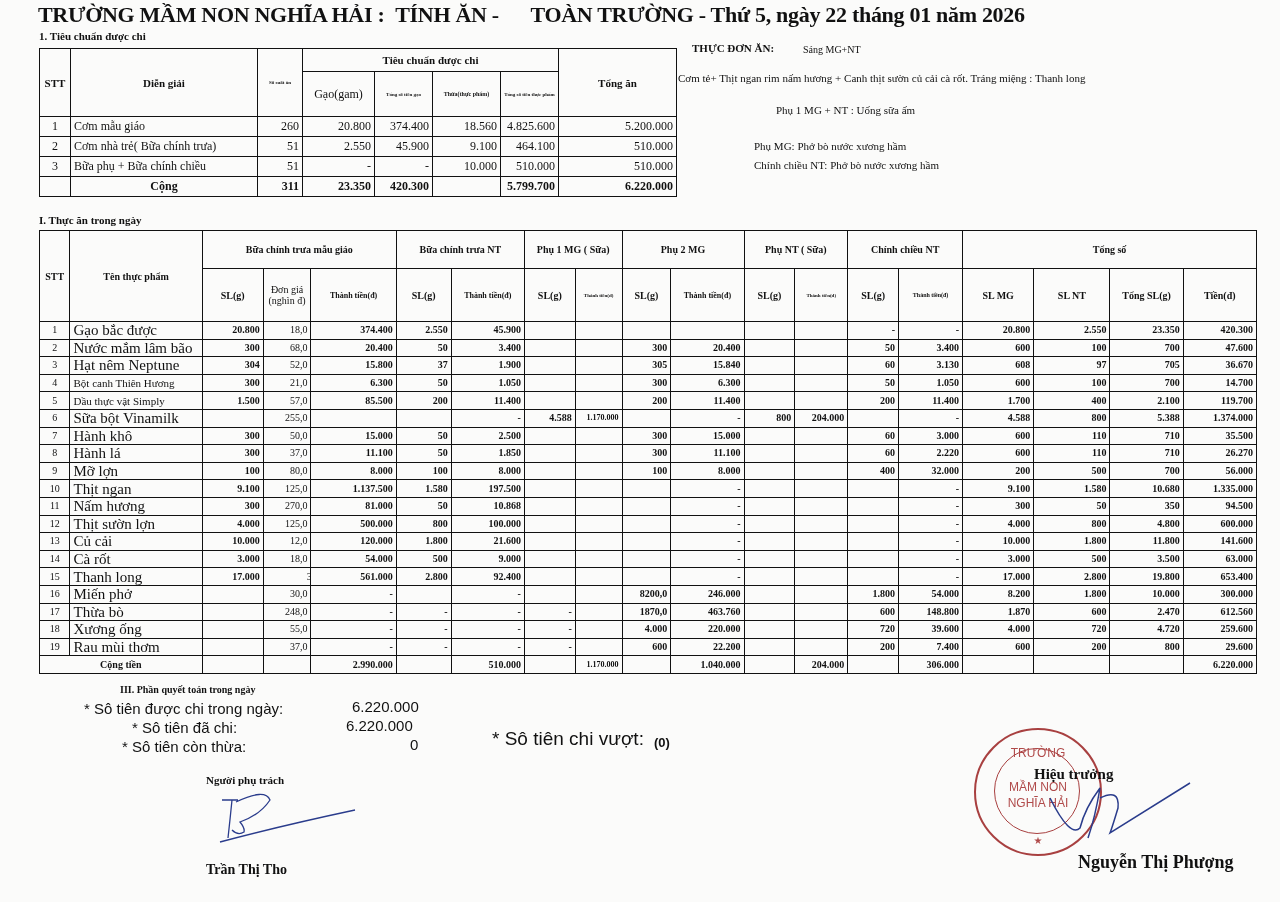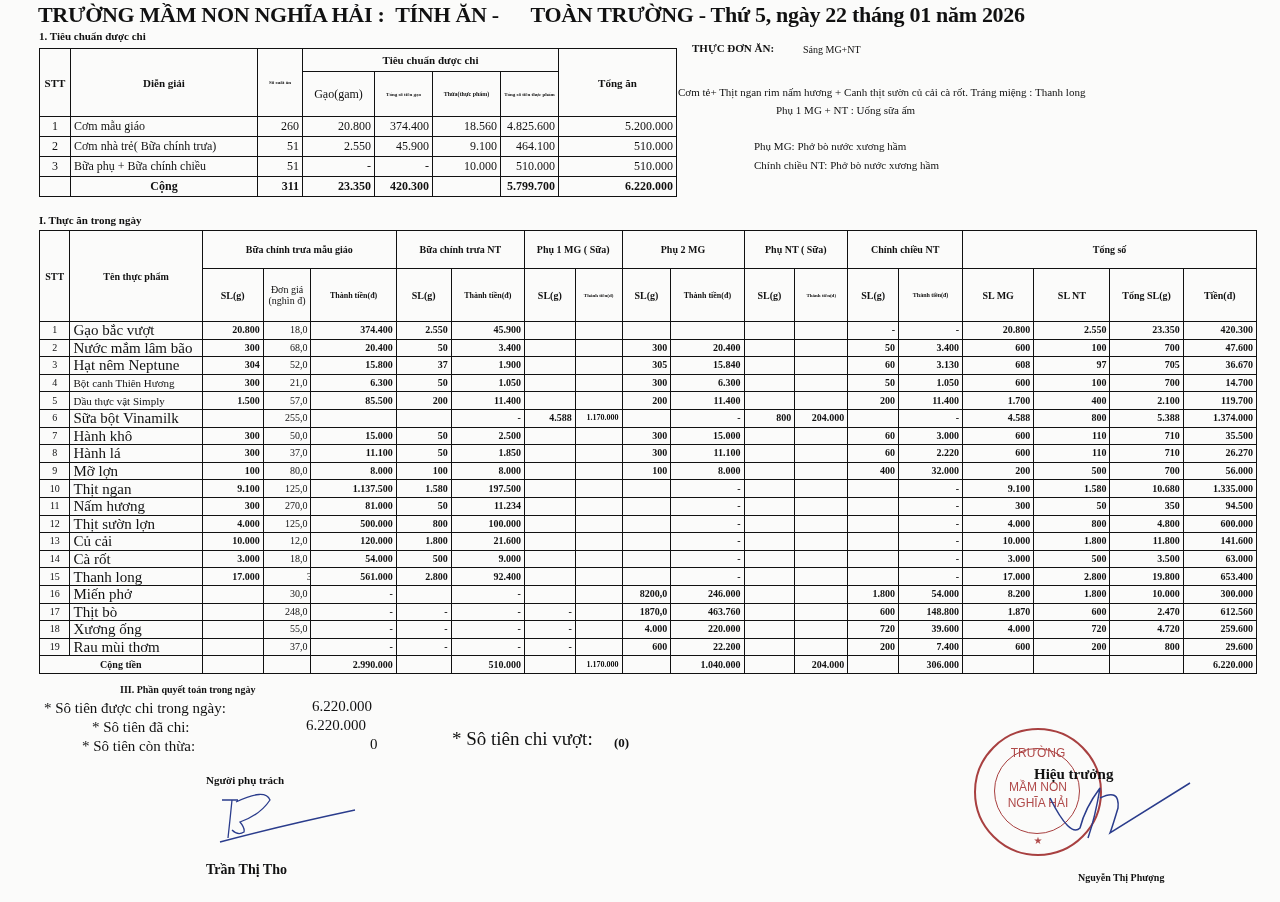--- a/index.html
+++ b/index.html
@@ -20,21 +20,21 @@
   .r { text-align:right; }
   .c { text-align:center; }
   .b { font-weight:bold; }
   .tiny { font-size:5px !important; }
   .t2 td { font-size:10px; font-weight:bold; height:16.6px; line-height:14px; text-align:right; }
   .t2 td.name { font-size:15px; font-weight:normal; text-align:left; padding-left:3px; }
   .t2 td.name.sm { font-size:11px; }
   .t2 td.stt { font-weight:normal; font-size:10px; text-align:center; }
   .t2 th { font-size:10px; }
   .menu { font-size:11px; white-space:nowrap; }
-  .sum { font-family:Liberation Serif, serif; font-size:15px; white-space:nowrap; }
+  .sum { font-family:Liberation Sans, sans-serif; font-size:15px; white-space:nowrap;margin-left:40px; }
   .sig { font-size:13px; font-weight:bold; white-space:nowrap; }
   .stamp { left:974px; top:728px; width:124px; height:124px; border:2.5px solid #a84040; border-radius:50%; }
   .stamp-inner { position:absolute; left:18px; top:18px; width:84px; height:84px; border:1.5px solid #a84040; border-radius:50%; }
   .stamp-text { position:absolute; left:0; width:124px; text-align:center; color:#b04a4a; font-family:"Liberation Sans", sans-serif; font-size:12px; line-height:14px; }
 </style>
 </head>
 <body>
 
 <div class="abs title">
   <span style="width:352px;">TRƯỜNG MẦM NON NGHĨA HẢI  :</span>
@@ -107,21 +107,21 @@
     <td class="r b">420.300</td>
     <td class="r b"></td>
     <td class="r b">5.799.700</td>
     <td class="r b">6.220.000</td>
   </tr>
 </tbody>
   </table>
 
 <div class="abs menu b" style="left:692px;top:42px;font-size:11px;">THỰC ĐƠN ĂN:</div>
 <div class="abs menu" style="left:803px;top:44px;font-size:10px;">Sáng MG+NT</div>
-<div class="abs menu" style="left:678px;top:72px;margin-top:14px;">Cơm tẻ+ Thịt ngan rim nấm hương + Canh thịt sườn củ cải cà rốt. Tráng miệng : Thanh long</div>
+<div class="abs menu" style="left:678px;top:72px;">Cơm tẻ+ Thịt ngan rim nấm hương + Canh thịt sườn củ cải cà rốt. Tráng miệng : Thanh long</div>
 <div class="abs menu" style="left:776px;top:104px;">Phụ 1 MG + NT : Uống sữa ấm</div>
 <div class="abs menu" style="left:754px;top:140px;">Phụ MG: Phở bò nước xương hầm</div>
 <div class="abs menu" style="left:754px;top:159px;">Chính chiều NT:  Phở bò nước xương hầm</div>
 
 <div class="abs sec" style="left:39px;top:214px;">I. Thực ăn trong ngày</div>
 
 <table class="t2" style="left:39px;top:230px;width:1218px;">
   <colgroup>
     <col style="width:30px">
       <col style="width:130px">
@@ -171,21 +171,21 @@
     <th style="font-size:6px">Thành tiền(đ)</th>
     <th>SL MG</th>
     <th>SL NT</th>
     <th>Tổng SL(g)</th>
     <th>Tiền(đ)</th>
   </tr>
   </tbody>
     <tbody id="food-body">
       <tr>
         <td class="stt">1</td>
-        <td class="name">Gạo bắc vượt</td>
+        <td class="name">Gạo bắc được</td>
         <td>20.800</td>
         <td style="font-weight: normal;">18,0</td>
         <td>374.400</td>
         <td>2.550</td>
         <td>45.900</td>
         <td></td>
         <td style="font-size: 8px;"></td>
         <td></td>
         <td></td>
         <td></td>
@@ -386,21 +386,21 @@
         <td>10.680</td>
         <td>1.335.000</td>
       </tr>
       <tr>
         <td class="stt">11</td>
         <td class="name">Nấm hương</td>
         <td>300</td>
         <td style="font-weight: normal;">270,0</td>
         <td>81.000</td>
         <td>50</td>
-        <td>11.234</td>
+        <td>10.868</td>
         <td></td>
         <td style="font-size: 8px;"></td>
         <td></td>
         <td>-</td>
         <td></td>
         <td></td>
         <td></td>
         <td>-</td>
         <td>300</td>
         <td>50</td>
@@ -507,21 +507,21 @@
         <td></td>
         <td>1.800</td>
         <td>54.000</td>
         <td>8.200</td>
         <td>1.800</td>
         <td>10.000</td>
         <td>300.000</td>
       </tr>
       <tr>
         <td class="stt">17</td>
-        <td class="name">Thịt bò</td>
+        <td class="name">Thừa bò</td>
         <td></td>
         <td style="font-weight: normal;">248,0</td>
         <td>-</td>
         <td>-</td>
         <td>-</td>
         <td>-</td>
         <td style="font-size: 8px;"></td>
         <td>1870,0</td>
         <td>463.760</td>
         <td></td>
@@ -620,13 +620,13 @@
   <div class="stamp-inner"></div>
   <div class="stamp-text" style="top:16px;">TRƯỜNG</div>
   <div class="stamp-text" style="top:50px;">MẦM NON</div>
   <div class="stamp-text" style="top:66px;">NGHĨA HẢI</div>
   <div class="stamp-text" style="top:104px;font-size:10px;">★</div>
 </div>
 <div class="abs sig" style="left:1034px;top:766px;font-size:15px;">Hiệu trưởng</div>
 <svg class="abs" style="left:1040px;top:778px;" width="160" height="70">
   <path d="M10 20 Q30 60 40 50 Q45 30 60 10 Q55 40 48 60 M60 20 Q80 10 78 30 Q72 50 70 55 L150 5" stroke="#2a3c8c" stroke-width="1.5" fill="none"></path>
 </svg>
-<div class="abs sig" style="left:1078px;top:872px;font-size:10px;">Nguyễn Thị Phượng</div>
+<div class="abs sig" style="left:1078px;top:852px;font-size:18px;">Nguyễn Thị Phượng</div>
 
 </body></html>

